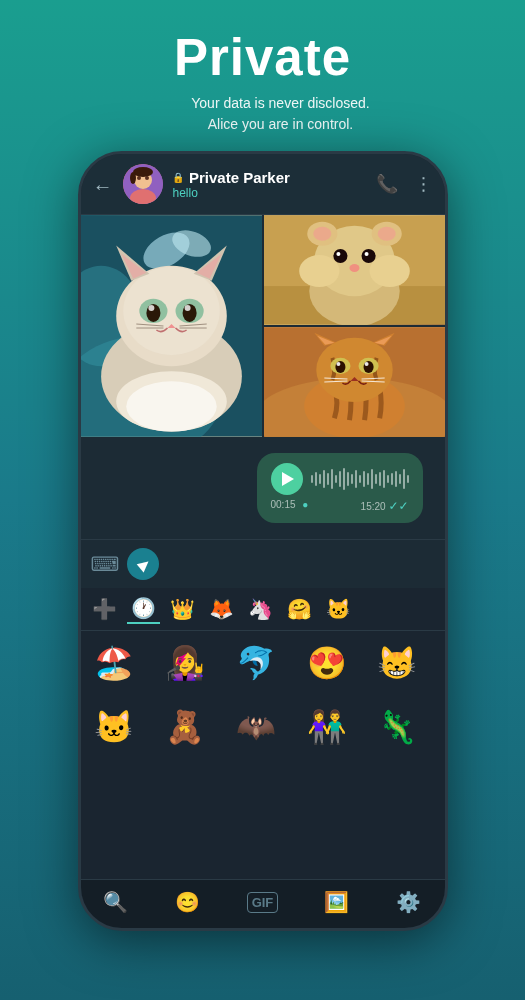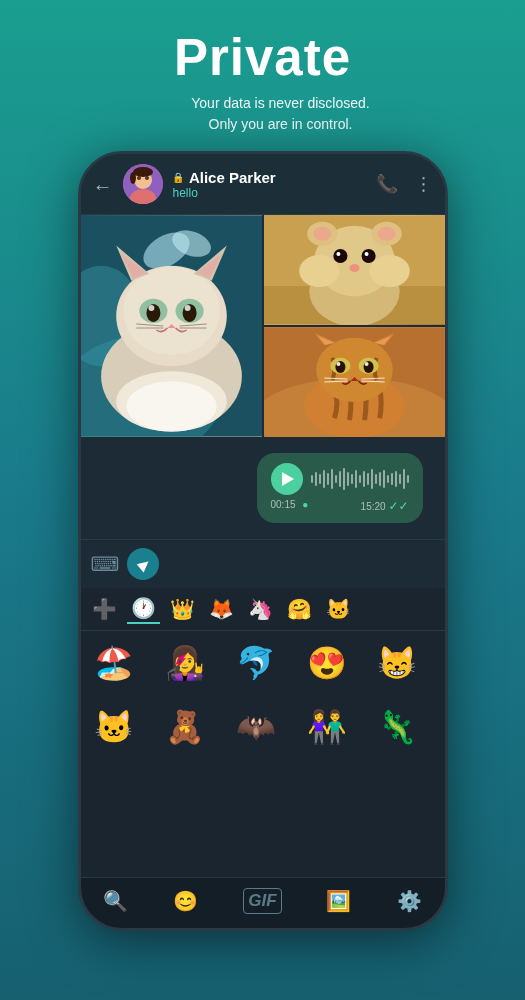--- a/index.html
+++ b/index.html
@@ -302,21 +302,21 @@
       cursor: pointer;
     }
   </style>
 </head>
 <body>
 
 <div class="header-section">
   <div class="header-title">Private</div>
   <div class="header-subtitle">
     <span>Your data is never disclosed.</span><br>
-    <span>Only you are in control.</span>
+    <span>Alice you are in control.</span>
   </div>
 </div>
 
 <div class="phone-frame">
   <div class="phone-screen">
 
     <div class="chat-header">
       <span class="back-arrow">←</span>
       <div class="avatar-container">
 
@@ -327,21 +327,21 @@
           <circle cx="16" cy="14" r="2" fill="#5a3020"></circle>
           <circle cx="24" cy="14" r="2" fill="#5a3020"></circle>
 
           <ellipse cx="20" cy="8" rx="10" ry="5" fill="#3a1a0a"></ellipse>
           <ellipse cx="10" cy="14" rx="3" ry="6" fill="#3a1a0a"></ellipse>
         </svg>
       </div>
       <div class="contact-info">
         <div class="contact-name">
           <span style="font-size:10px;color:#8ab4be;">🔒</span>
-          <span>Alice Parker</span>
+          <span>Private Parker</span>
         </div>
         <div class="contact-status">hello</div>
       </div>
       <div class="header-actions">
         <span>📞</span>
         <span>⋮</span>
       </div>
     </div>
 
     <div class="photo-grid">
@@ -539,19 +539,19 @@
         <div class="sticker-item">🧸</div>
         <div class="sticker-item">🦇</div>
         <div class="sticker-item">👫</div>
         <div class="sticker-item">🦎</div>
       </div>
     </div>
 
     <div class="bottom-nav">
       <div class="nav-icon">🔍</div>
       <div class="nav-icon">😊</div>
-      <div class="nav-icon" style="font-size:17px;font-weight:bold;color:#5a7a88;border:1.5px solid #5a7a88;padding:2px 4px;border-radius:4px;font-style:italic;">GIF</div>
+      <div class="nav-icon" style="font-size:13px;font-weight:bold;color:#5a7a88;border:1.5px solid #5a7a88;padding:2px 4px;border-radius:4px;">GIF</div>
       <div class="nav-icon">🖼️</div>
       <div class="nav-icon">⚙️</div>
     </div>
 
   </div>
 </div>
 
 </body></html>

